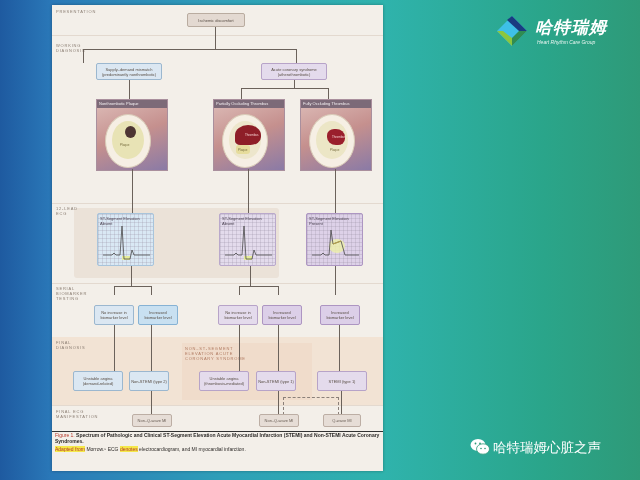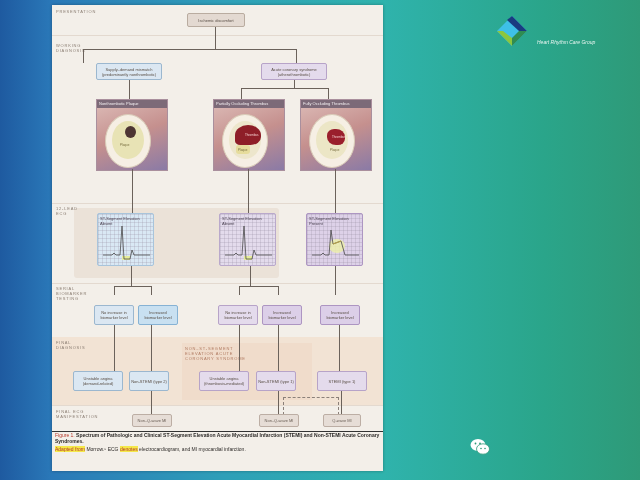--- a/index.html
+++ b/index.html
@@ -194,25 +194,27 @@
   </div>
 </div>
 
 <div class="logo">
   <svg class="logo-diamond" viewBox="0 0 30 30">
     <polygon points="15,0 30,15 15,30 0,15" fill="#3ec0e8"></polygon>
     <polygon points="15,0 30,15 22,15 10,4" fill="#1a3c80"></polygon>
     <polygon points="0,15 15,30 15,22 6,15" fill="#8cc63e"></polygon>
     <polygon points="15,30 30,15 22,15 15,22" fill="#2f8c52"></polygon>
   </svg>
+  <div class="logo-title">哈特瑞姆</div>
   <div class="logo-sub">Heart Rhythm Care Group</div>
 </div>
 
 <div class="wechat">
   <svg class="wechat-icon" viewBox="0 0 20 18">
     <ellipse cx="8" cy="7" rx="7.5" ry="6" fill="#ffffff"></ellipse>
     <ellipse cx="13" cy="11" rx="6.5" ry="5.2" fill="#ffffff" stroke="#2e9a78" stroke-width="0.8"></ellipse>
     <circle cx="5.5" cy="5.5" r="0.9" fill="#2e9a78"></circle>
       <circle cx="10" cy="5.5" r="0.9" fill="#2e9a78"></circle>
     <circle cx="11" cy="10.5" r="0.8" fill="#2e9a78"></circle>
       <circle cx="15" cy="10.5" r="0.8" fill="#2e9a78"></circle>
   </svg>
+  <div class="wechat-text">哈特瑞姆心脏之声</div>
 </div>
 
 </body></html>

